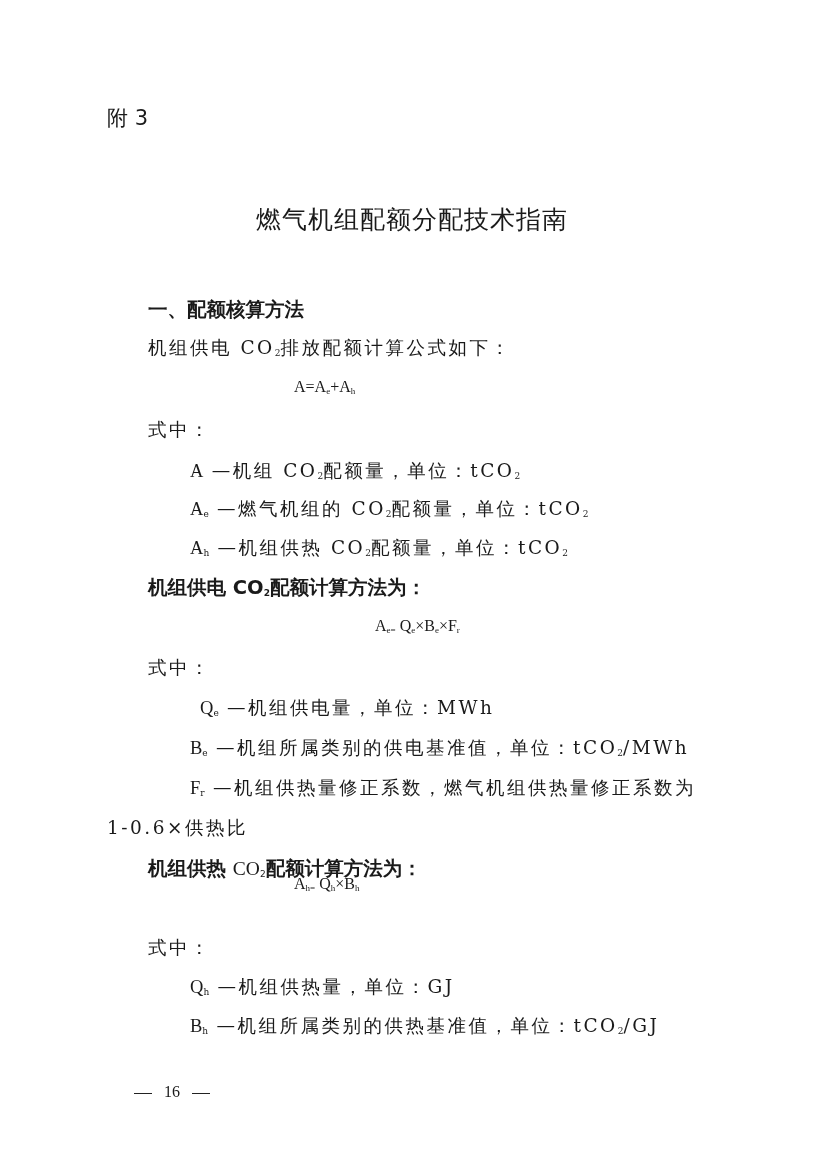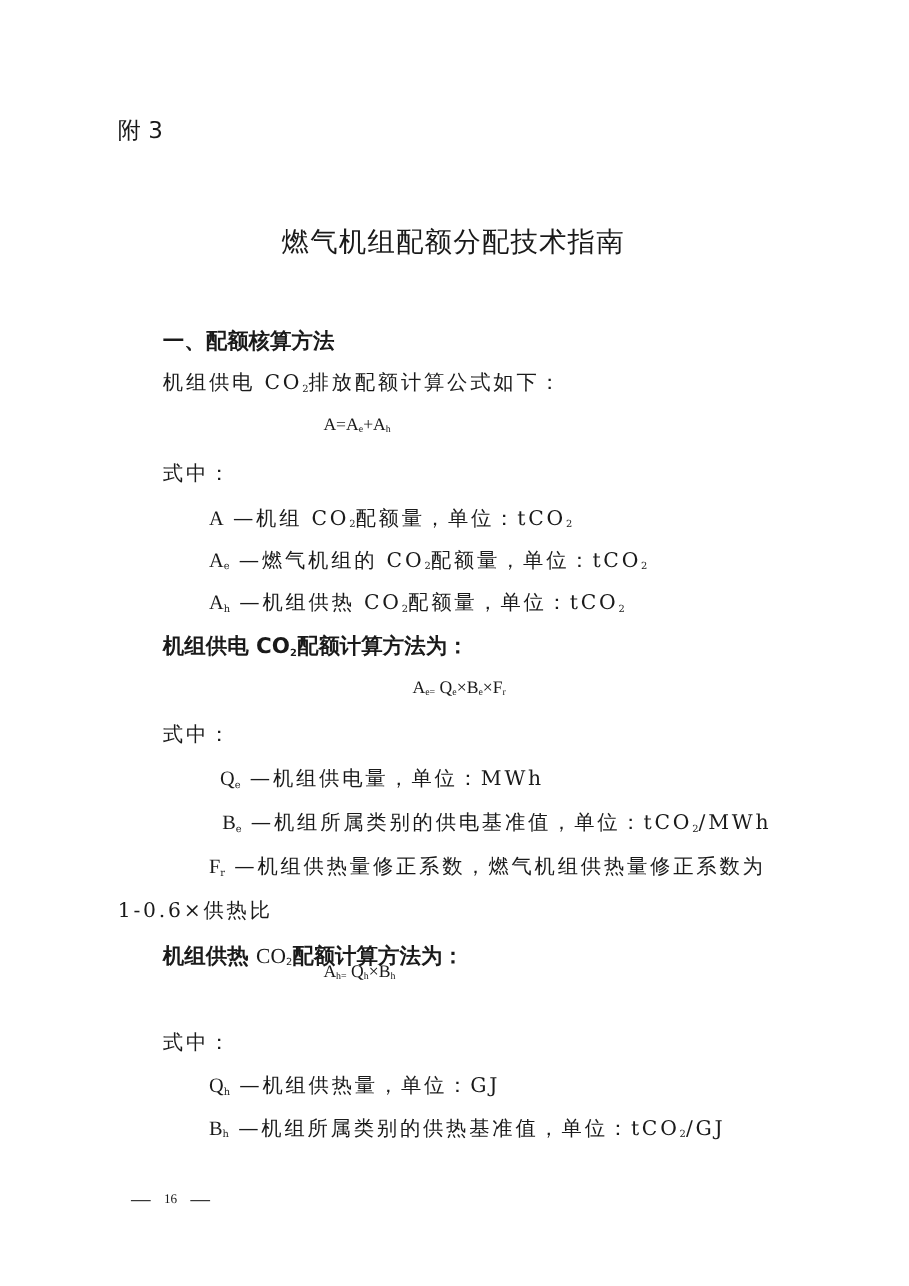--- a/index.html
+++ b/index.html
@@ -6,21 +6,21 @@
     body { width: 826px; height: 1169px; position: relative; overflow: hidden;
            font-family: "DejaVu Serif", "Liberation Serif", serif; color: #1a1a1a; }
     .abs { position: absolute; white-space: nowrap; }
     .annex { left: 107px; top: 104px; font-size: 21px; font-family: "DejaVu Sans", "Liberation Sans", sans-serif; }
     .title { left: 0; width: 824px; top: 203px; text-align: center; font-size: 25px; font-family: "DejaVu Sans", "Liberation Sans", sans-serif; letter-spacing: 1px; }
     .h-bold { font-weight: bold; font-size: 19.5px; font-family: "DejaVu Sans", "Liberation Sans", sans-serif; }
     .body { font-size: 18.5px; letter-spacing: 2.5px; }
     .formula { font-size: 16px; font-family: "Liberation Serif", "DejaVu Serif", serif; }
     sub { font-size: 9px; vertical-align: -2px; line-height: 0; letter-spacing: 0; }
     .mono-sm { font-family: "Liberation Serif", "DejaVu Serif", serif; letter-spacing: 0; }
-    .page-num { left: 107px; top: 1083px; font-size: 12px; font-family: "Liberation Serif", "DejaVu Serif", serif; }
+    .page-num { left: 122px; top: 1083px; font-size: 16px; font-family: "Liberation Serif", "DejaVu Serif", serif; }
     .page-num .dash { display: inline-block; width: 18px; height: 1.3px; background: #222; vertical-align: middle; margin: 0 12px; }
   </style>
 </head>
 <body>
 
 <div>
 
   <div class="abs annex">附 3</div>
 
   <div class="abs title">燃气机组配额分配技术指南</div>
@@ -60,21 +60,21 @@
     <span>A</span><sub>e=</sub><span> Q</span><sub>e</sub><span>×B</span><sub>e</sub><span>×F</span><sub>r</sub>
   </div>
 
   <div class="abs body" style="left:148px; top:655px;">式中：</div>
 
   <div class="abs body" style="left:190px; top:695px;margin-left:10px;">
     <span class="mono-sm">Q</span><sub>e</sub>
     <span>—机组供电量，单位：MWh</span>
   </div>
 
-  <div class="abs body" style="left:190px; top:735px;margin-left:12px;">
+  <div class="abs body" style="left:190px; top:735px;">
     <span class="mono-sm">B</span><sub>e</sub>
     <span>—机组所属类别的供电基准值，单位：tCO</span><sub>2</sub><span>/MWh</span>
   </div>
 
   <div class="abs body" style="left:190px; top:775px;">
     <span class="mono-sm">F</span><sub>r</sub>
     <span>—机组供热量修正系数，燃气机组供热量修正系数为</span>
   </div>
   <div class="abs body" style="left:107px; top:815px;">1-0.6×供热比</div>
 

